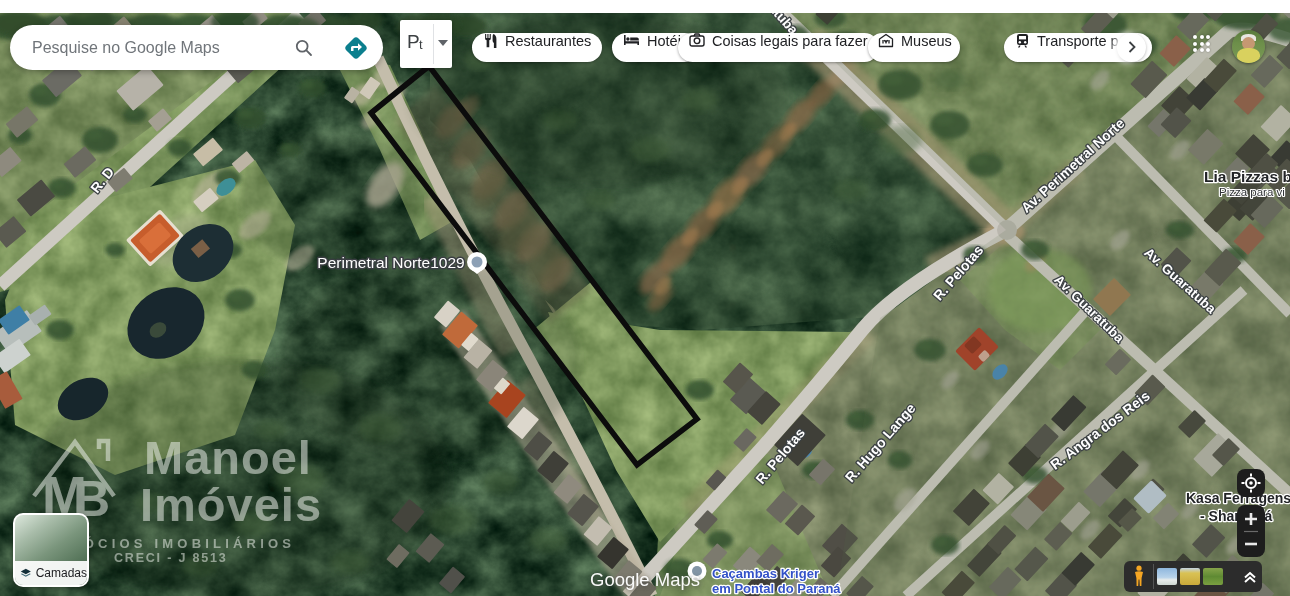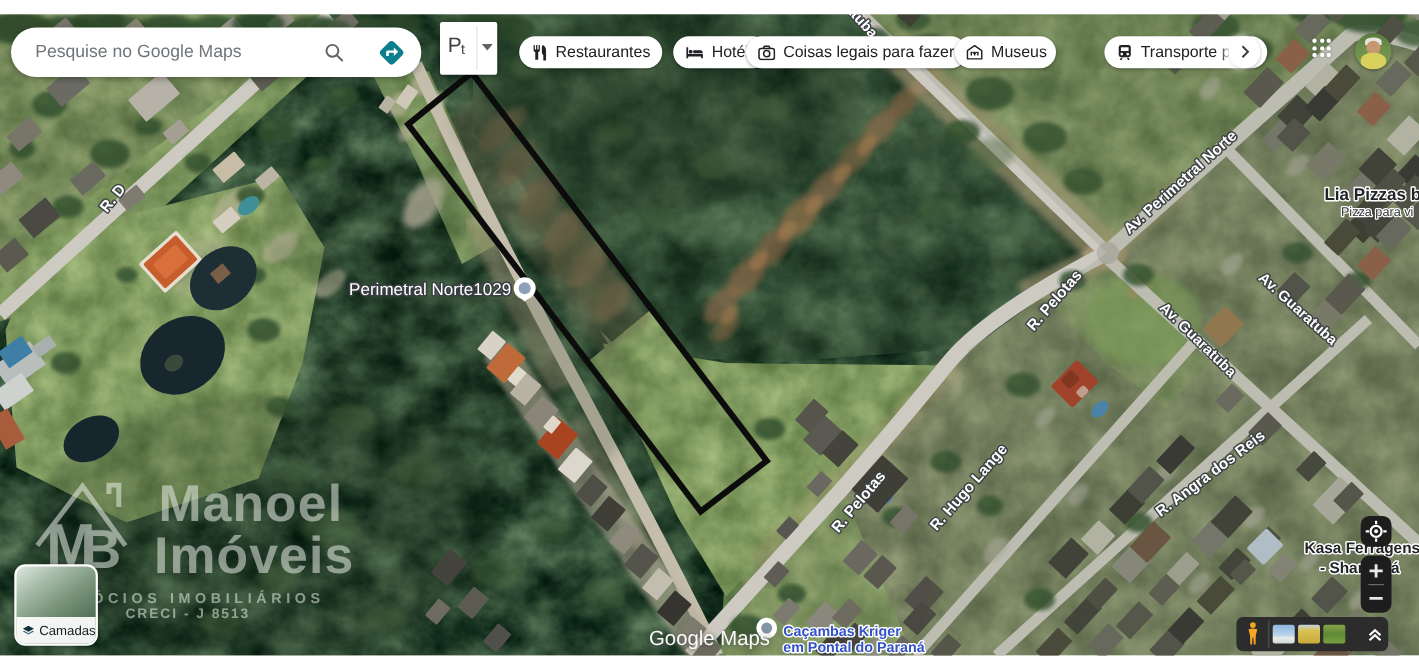--- a/index.html
+++ b/index.html
@@ -10,21 +10,21 @@
   border-radius:23px; box-shadow:0 2px 6px rgba(0,0,0,0.3); }
 .searchtxt { position:absolute; left:22px; top:0; line-height:45px; font-size:16px; color:#70757a; }
 .ptbox { position:absolute; left:400px; top:20px; width:52px; height:48px; background:#fff;
   box-shadow:0 1px 4px rgba(0,0,0,0.3); border-radius:2px; }
 .ptp { position:absolute; left:7px; top:11px; font-size:19px; color:#3c4043; }
 .ptt { position:absolute; left:19px; top:17px; font-size:13px; color:#3c4043; }
 .ptdiv { position:absolute; left:33px; top:4px; width:1px; height:40px; background:#e0e2e5; }
 .ptcaret { position:absolute; left:38px; top:41%; width:0; height:0;
   border-left:5px solid transparent; border-right:5px solid transparent; border-top:6px solid #5f6368; }
 .chip { position:absolute; top:33px; height:29px; background:#fff; border-radius:15px;
-  box-shadow:0 1px 3px rgba(0,0,0,0.35); display:flex; align-items:center; padding:0 11px 0 11px;
+  box-shadow:0 1px 3px rgba(0,0,0,0.35); display:flex; align-items:flex-start; padding:0 11px 0 11px;
   font-size:14.5px; color:#202124; white-space:nowrap; }
 .chip svg { margin-right:7px; flex:none; }
 .morebtn { position:absolute; left:1117px; top:33px; width:29px; height:29px; border-radius:50%;
   background:#fff; box-shadow:-4px 0 6px rgba(255,255,255,0.9), 0 1px 3px rgba(0,0,0,0.3); }
 .morebtn svg { position:absolute; left:8px; top:7px; }
 .appgrid { position:absolute; left:1193px; top:35px; width:17px; height:17px; }
 .appgrid i { position:absolute; width:4px; height:4px; border-radius:50%; background:#fff;
   box-shadow:0 0 2px rgba(0,0,0,0.4); }
 .avatar { position:absolute; left:1232px; top:30px; width:33px; height:33px; border-radius:50%;
   box-shadow:0 1px 3px rgba(0,0,0,0.4); overflow:hidden; }

